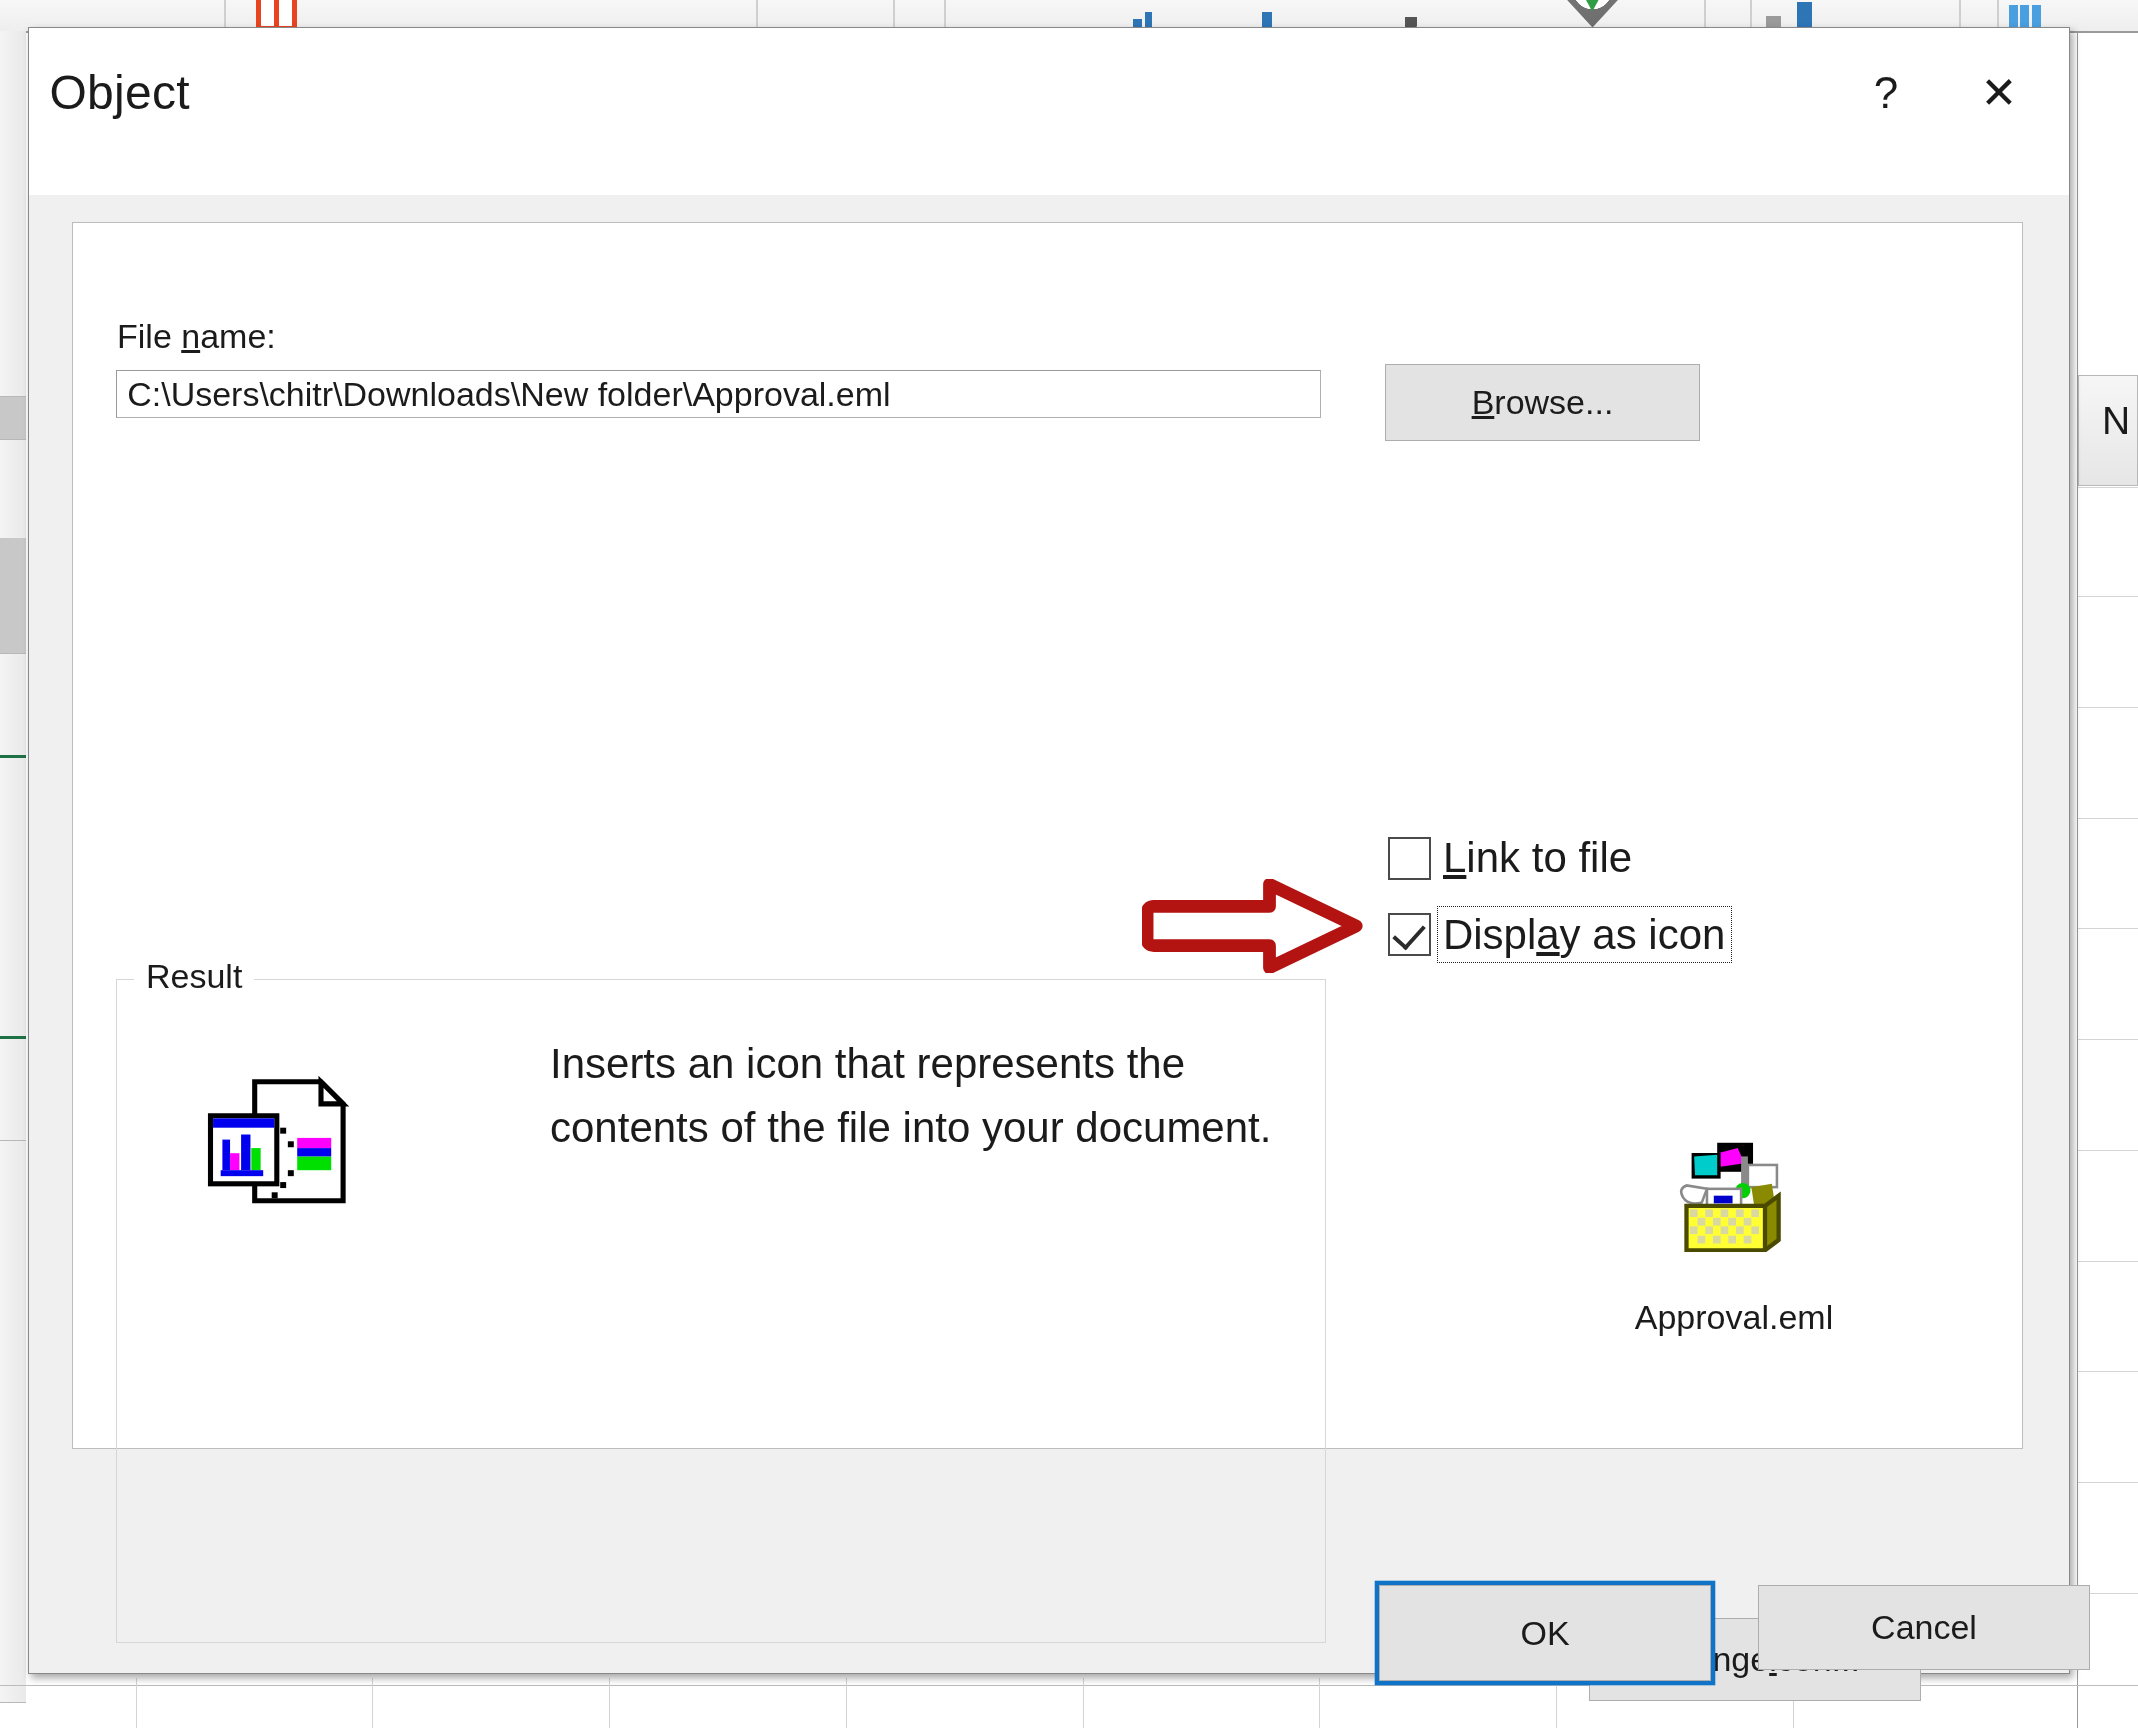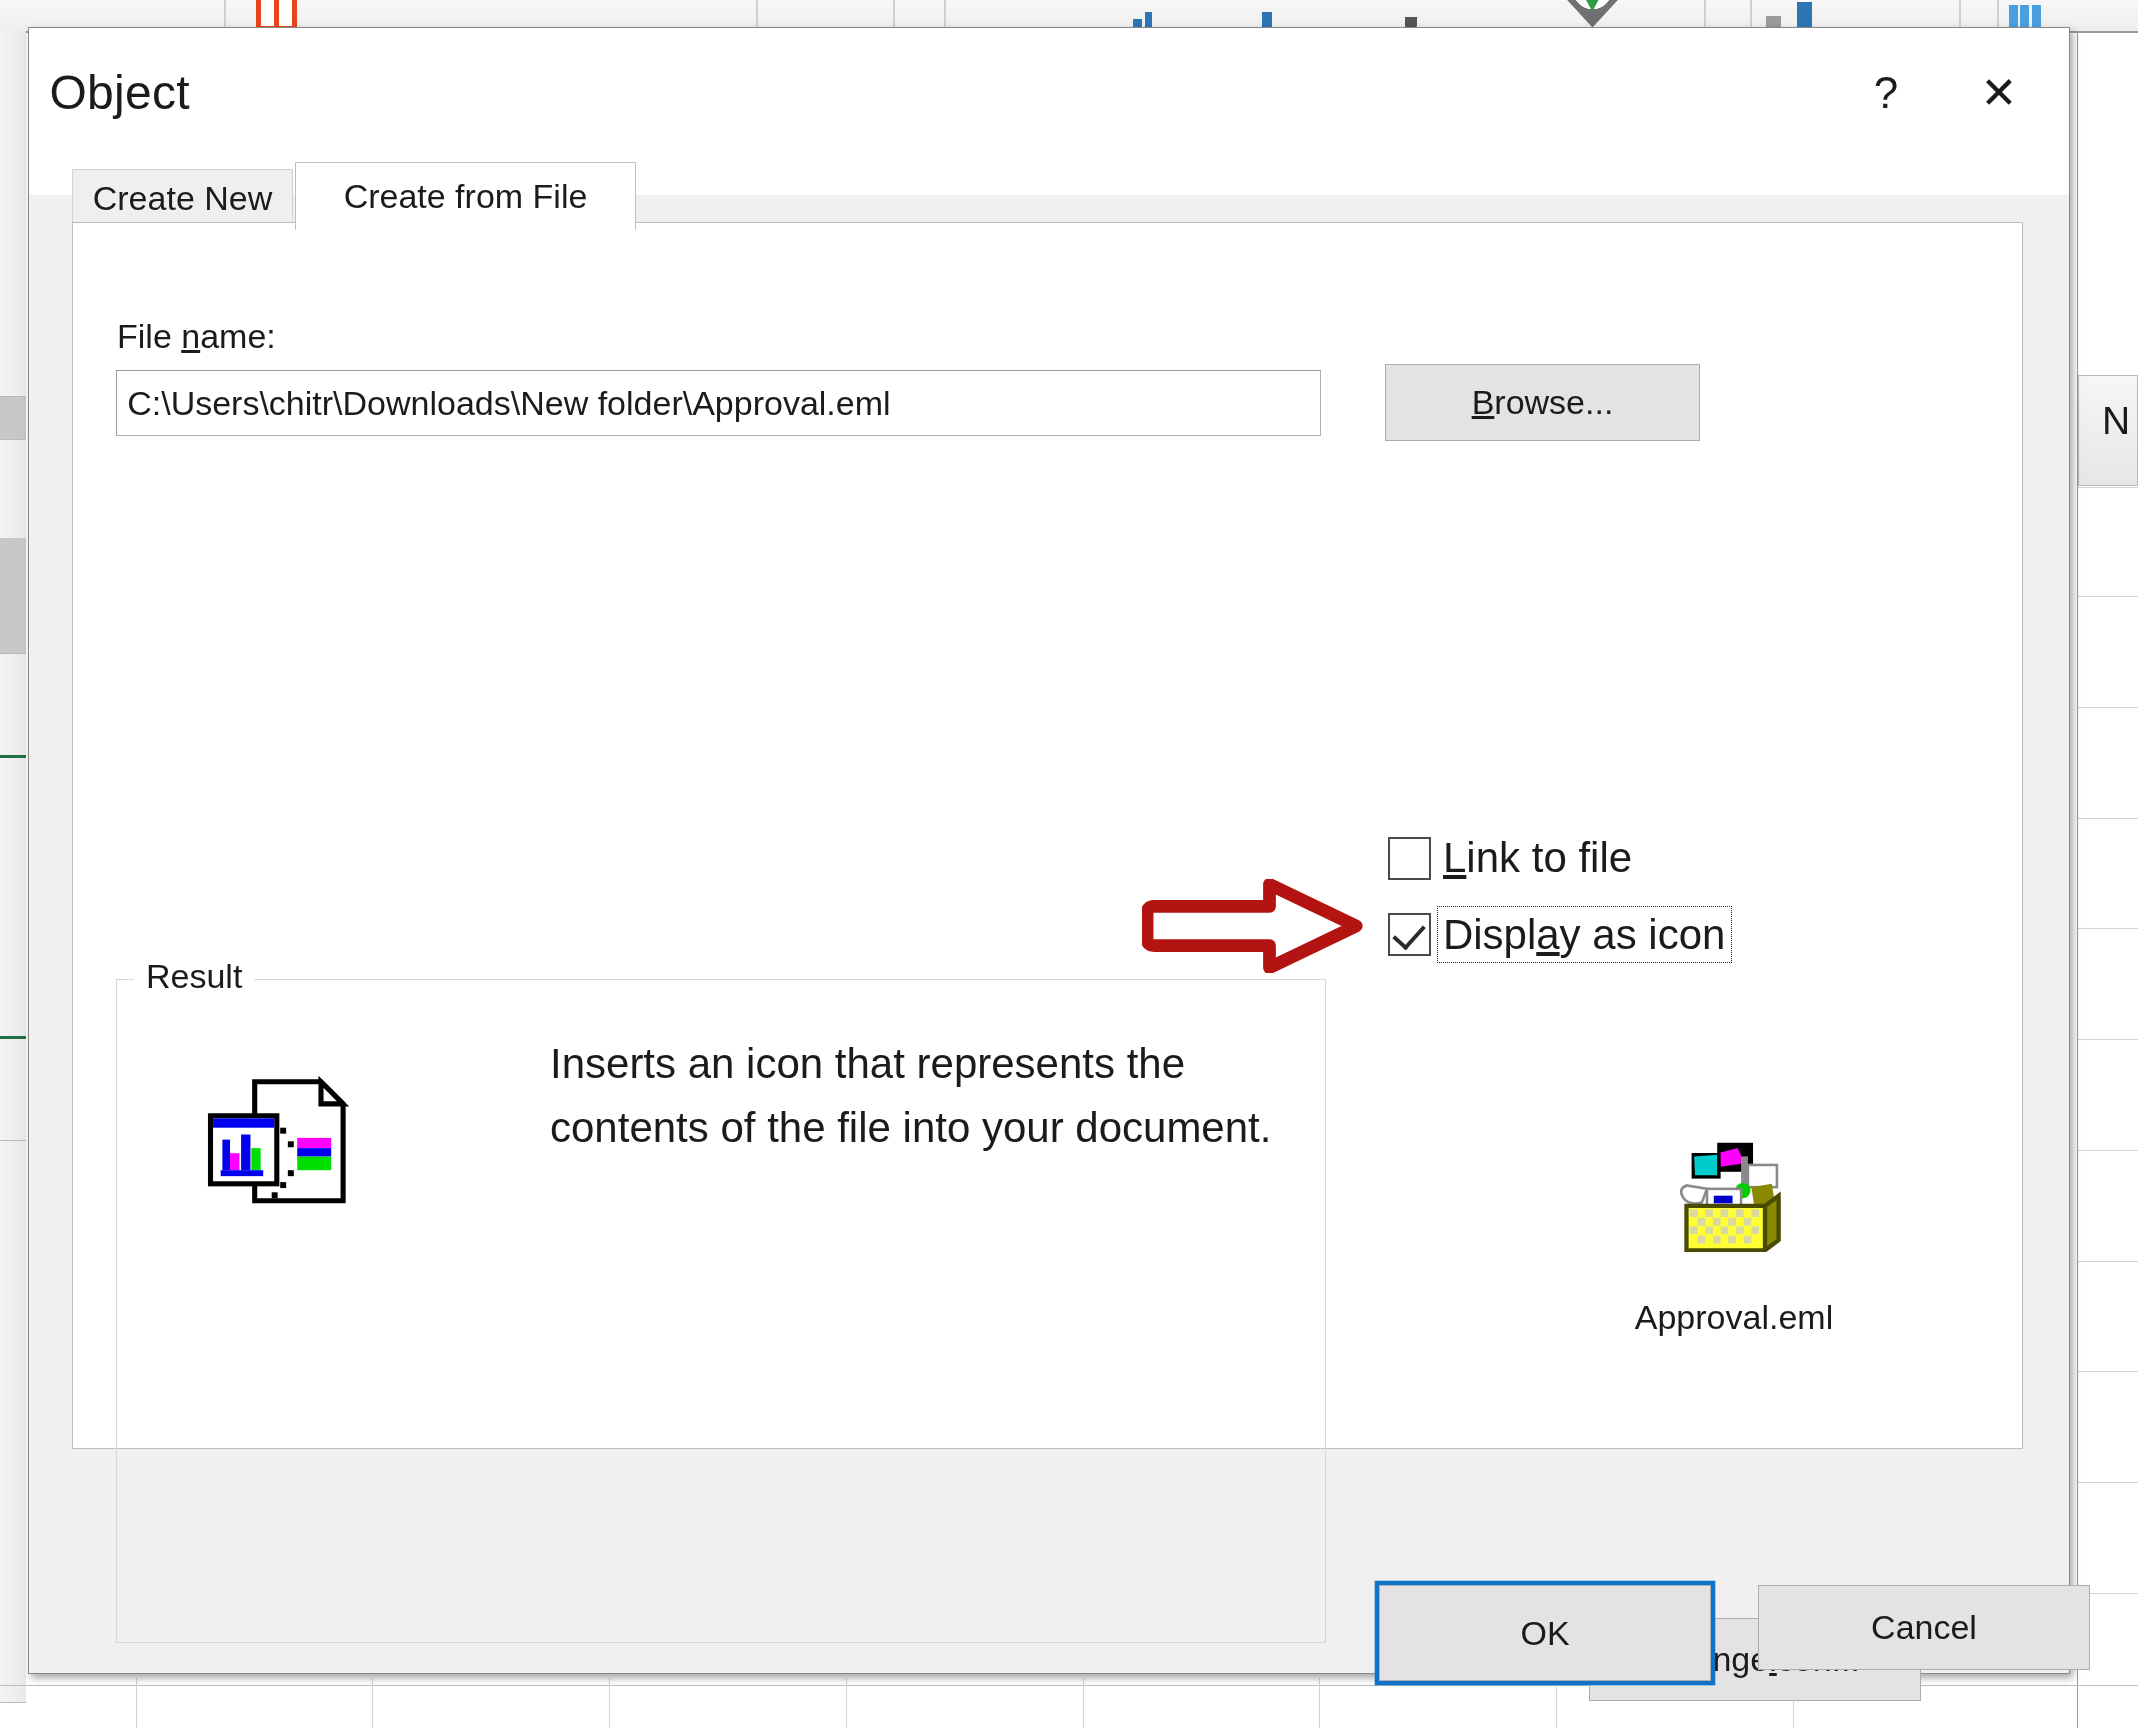--- a/index.html
+++ b/index.html
@@ -206,21 +206,21 @@
     left: 44px; top: 94px;
     font-size: 34px;
     color: #1b1b1b;
     text-align: right;
   }
   .u { text-decoration: underline; }
 
   #filename-input {
     position: absolute;
     left: 43px; top: 147px;
-    width: 1205px; height: 66px;
+    width: 1205px; height: 48px;
     box-sizing: border-box;
     background: #ffffff;
     border: 1.7px solid #b0b0b0;
     border-top-color: #9a9a9a;
     border-left-color: #9a9a9a;
     font-size: 34px;
     color: #1b1b1b;
     padding: 0 10.2px;
     font-family: "Liberation Sans", sans-serif;
     outline: none;
@@ -426,28 +426,20 @@
 </div>
 
 <div id="object-dialog">
 
   <div class="dlg-titlebar">
     <div class="dlg-title">Object</div>
     <button class="titlebtn" id="help-button">?</button>
     <button class="titlebtn" id="close-button">✕</button>
   </div>
 
-  <div class="tabstrip">
-    <div class="tab" id="tab-create-new">
-      <span>Create New</span>
-    </div>
-    <div class="tab active" id="tab-create-from-file">
-      <span>Create from File</span>
-    </div>
-  </div>
 
   <div class="panel">
 
     <div class="lbl-filename">File&nbsp;<span class="u">n</span>ame:</div>
 
     <input id="filename-input" type="text" value="C:\Users\chitr\Downloads\New folder\Approval.eml" style="">
 
     <button class="btn" id="browse-button">
       <span class="u">B</span>
         <span>rowse...</span>

